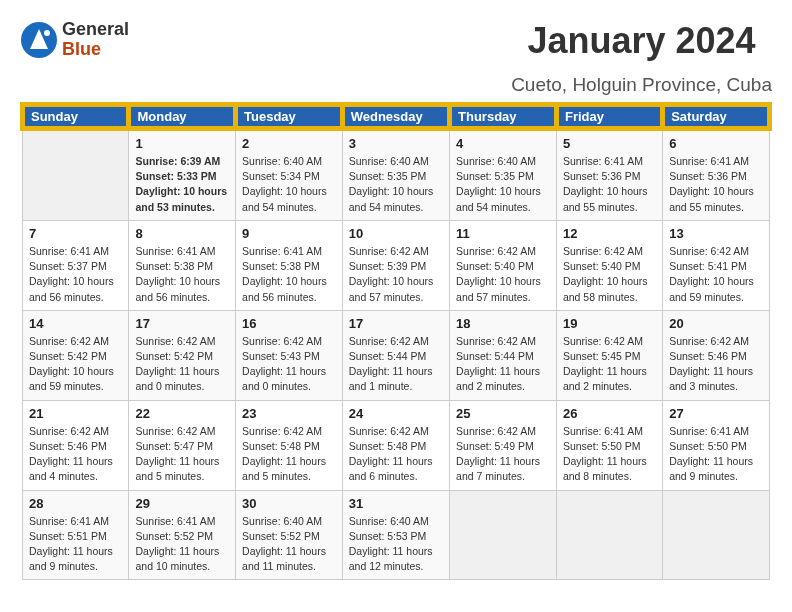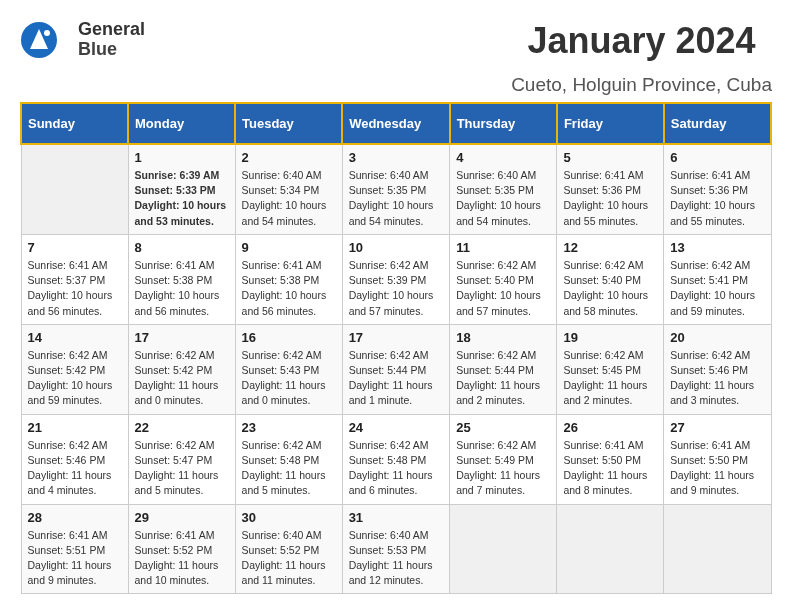--- a/index.html
+++ b/index.html
@@ -35,25 +35,25 @@
       margin-top: 12px;
     }
     table {
       width: 100%;
       border-collapse: collapse;
       font-size: 11px;
     }
     thead tr th {
       background-color: #2563b0;
       color: #fff;
-      padding: 12px 6px;
+      padding: 2px 6px;
       text-align: left;
       font-size: 13px;
       font-weight: bold;
-      border: 2px solid #eab308;
+      border: 5px solid #eab308;
     }
     tbody tr td {
       border: 1px solid #ccc;
       padding: 5px 6px;
       vertical-align: top;
       width: 108px;
       min-height: 80px;
     }
     tbody tr:nth-child(odd) td {
       background-color: #f9f9f9;
@@ -75,33 +75,33 @@
     }
     .empty-cell {
       background-color: #f0f0f0 !important;
     }
   </style>
 </head>
 <body>
 
 <div class="header">
   <div class="logo">
-    <div style="display:flex;align-items:center;gap:20px;">
+    <div style="display:flex;align-items:center;gap:4px;">
       <svg width="38" height="38" viewBox="0 0 38 38">
         <circle cx="19" cy="19" r="18" fill="#1a6abf"></circle>
         <polygon points="10,28 19,8 28,28" fill="white"></polygon>
         <circle cx="27" cy="12" r="5" fill="#1a6abf"></circle>
         <circle cx="27" cy="12" r="3" fill="white"></circle>
       </svg>
       <div>
         <div style="font-size:18px;font-weight:bold;line-height:1.1;">
           <span style="color:#333;">General</span>
         </div>
         <div style="font-size:18px;font-weight:bold;line-height:1.1;">
-          <span style="color:#404040;">Blue</span>
+          <span style="color:#c2410c;">Blue</span>
         </div>
       </div>
     </div>
   </div>
   <div class="title-block">
     <div class="month-title">January 2024</div>
     <div class="location">Cueto, Holguin Province, Cuba</div>
   </div>
 </div>
 

